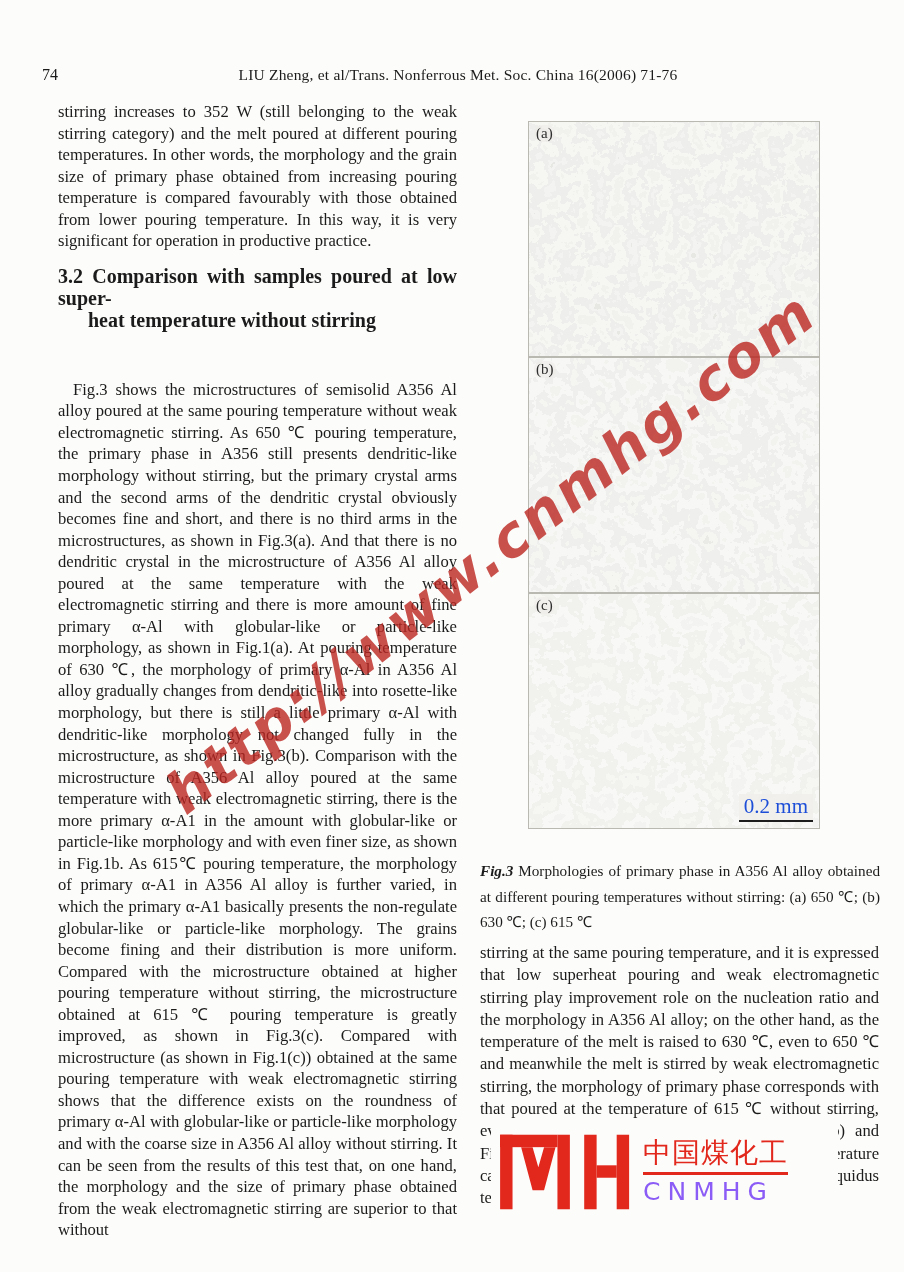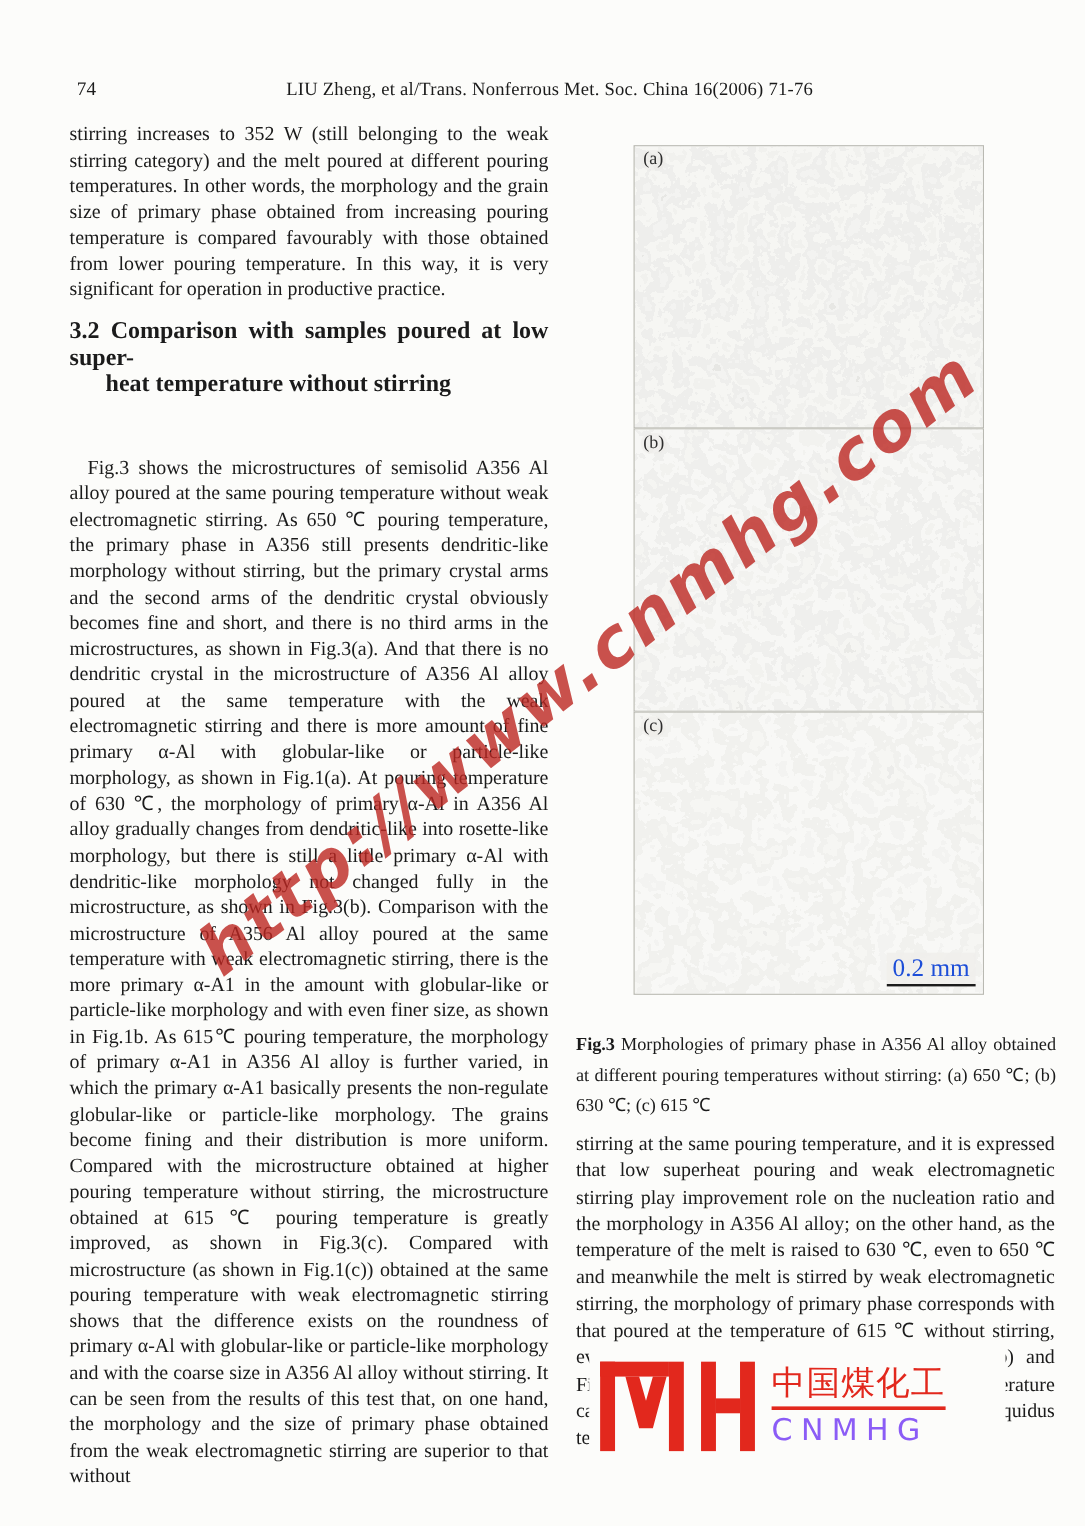--- a/index.html
+++ b/index.html
@@ -1,38 +1,38 @@
 <!DOCTYPE html>
 <html><head>
 <meta charset="utf-8">
 <style>
   html,body{margin:0;padding:0;}
   body{
     width:904px;height:1272px;position:relative;overflow:hidden;
     background:#fcfcfa;color:#1b1b1b;
     font-family:"Liberation Serif", serif;
   }
-  .pageno{position:absolute;left:64px;top:66px;font-size:16px;}
+  .pageno{position:absolute;left:42px;top:66px;font-size:16px;}
   .running-head{position:absolute;left:0;right:0;top:66px;text-align:center;font-size:15.5px;letter-spacing:.2px;padding-left:12px;}
   .col-left{position:absolute;left:58px;top:101px;width:399px;font-size:16.6px;line-height:21.55px;text-align:justify;}
   .para{margin:0;}
   .para.indent{text-indent:15px;margin-top:48px;}
   .sec-heading{font-weight:bold;margin:13px 0 20px 0;font-size:20px;line-height:22px;}
   .sec-heading .h2{padding-left:30px;display:block;font-family:Liberation Serif, serif;}
   
   .figure{position:absolute;left:528px;top:121px;width:292px;}
   .panel{position:relative;width:292px;height:236px;border:1px solid #b9b9b2;box-sizing:border-box;background:#ecebe7;}
   .panel + .panel{margin-top:0px;}
   .panel svg{position:absolute;inset:0;width:100%;height:100%;display:block;}
   .panel-label{position:absolute;left:5px;top:3px;font-size:15px;color:#2e2e2e;z-index:3;
     background:rgba(236,235,231,.55);padding:0 2px;border-radius:8px;}
   .scalebar{position:absolute;right:6px;bottom:6px;z-index:3;font-size:21px;color:#1d4ed8;
     background:rgba(240,239,235,.85);padding:0 5px 1px 5px;border-bottom:2px solid #1c1c1c;}
   .caption{position:absolute;left:480px;top:858px;width:400px;font-size:15.2px;line-height:25.5px;text-align:justify;}
-  .caption b{font-weight:bold;}
+  .caption b{font-weight:bold;font-style:italic;}
   .col-right{position:absolute;left:480px;top:942px;width:399px;font-size:16.6px;line-height:22.3px;text-align:justify;}
   
   .watermark{
     position:absolute;left:200px;top:758px;height:76px;white-space:nowrap;z-index:5;
     transform:rotate(-38deg);transform-origin:0 100%;
     font-family:"DejaVu Sans", sans-serif;font-style:italic;font-weight:bold;
     font-size:57px;letter-spacing:3px;color:rgba(187,37,32,.8);
     pointer-events:none;
   }
   

